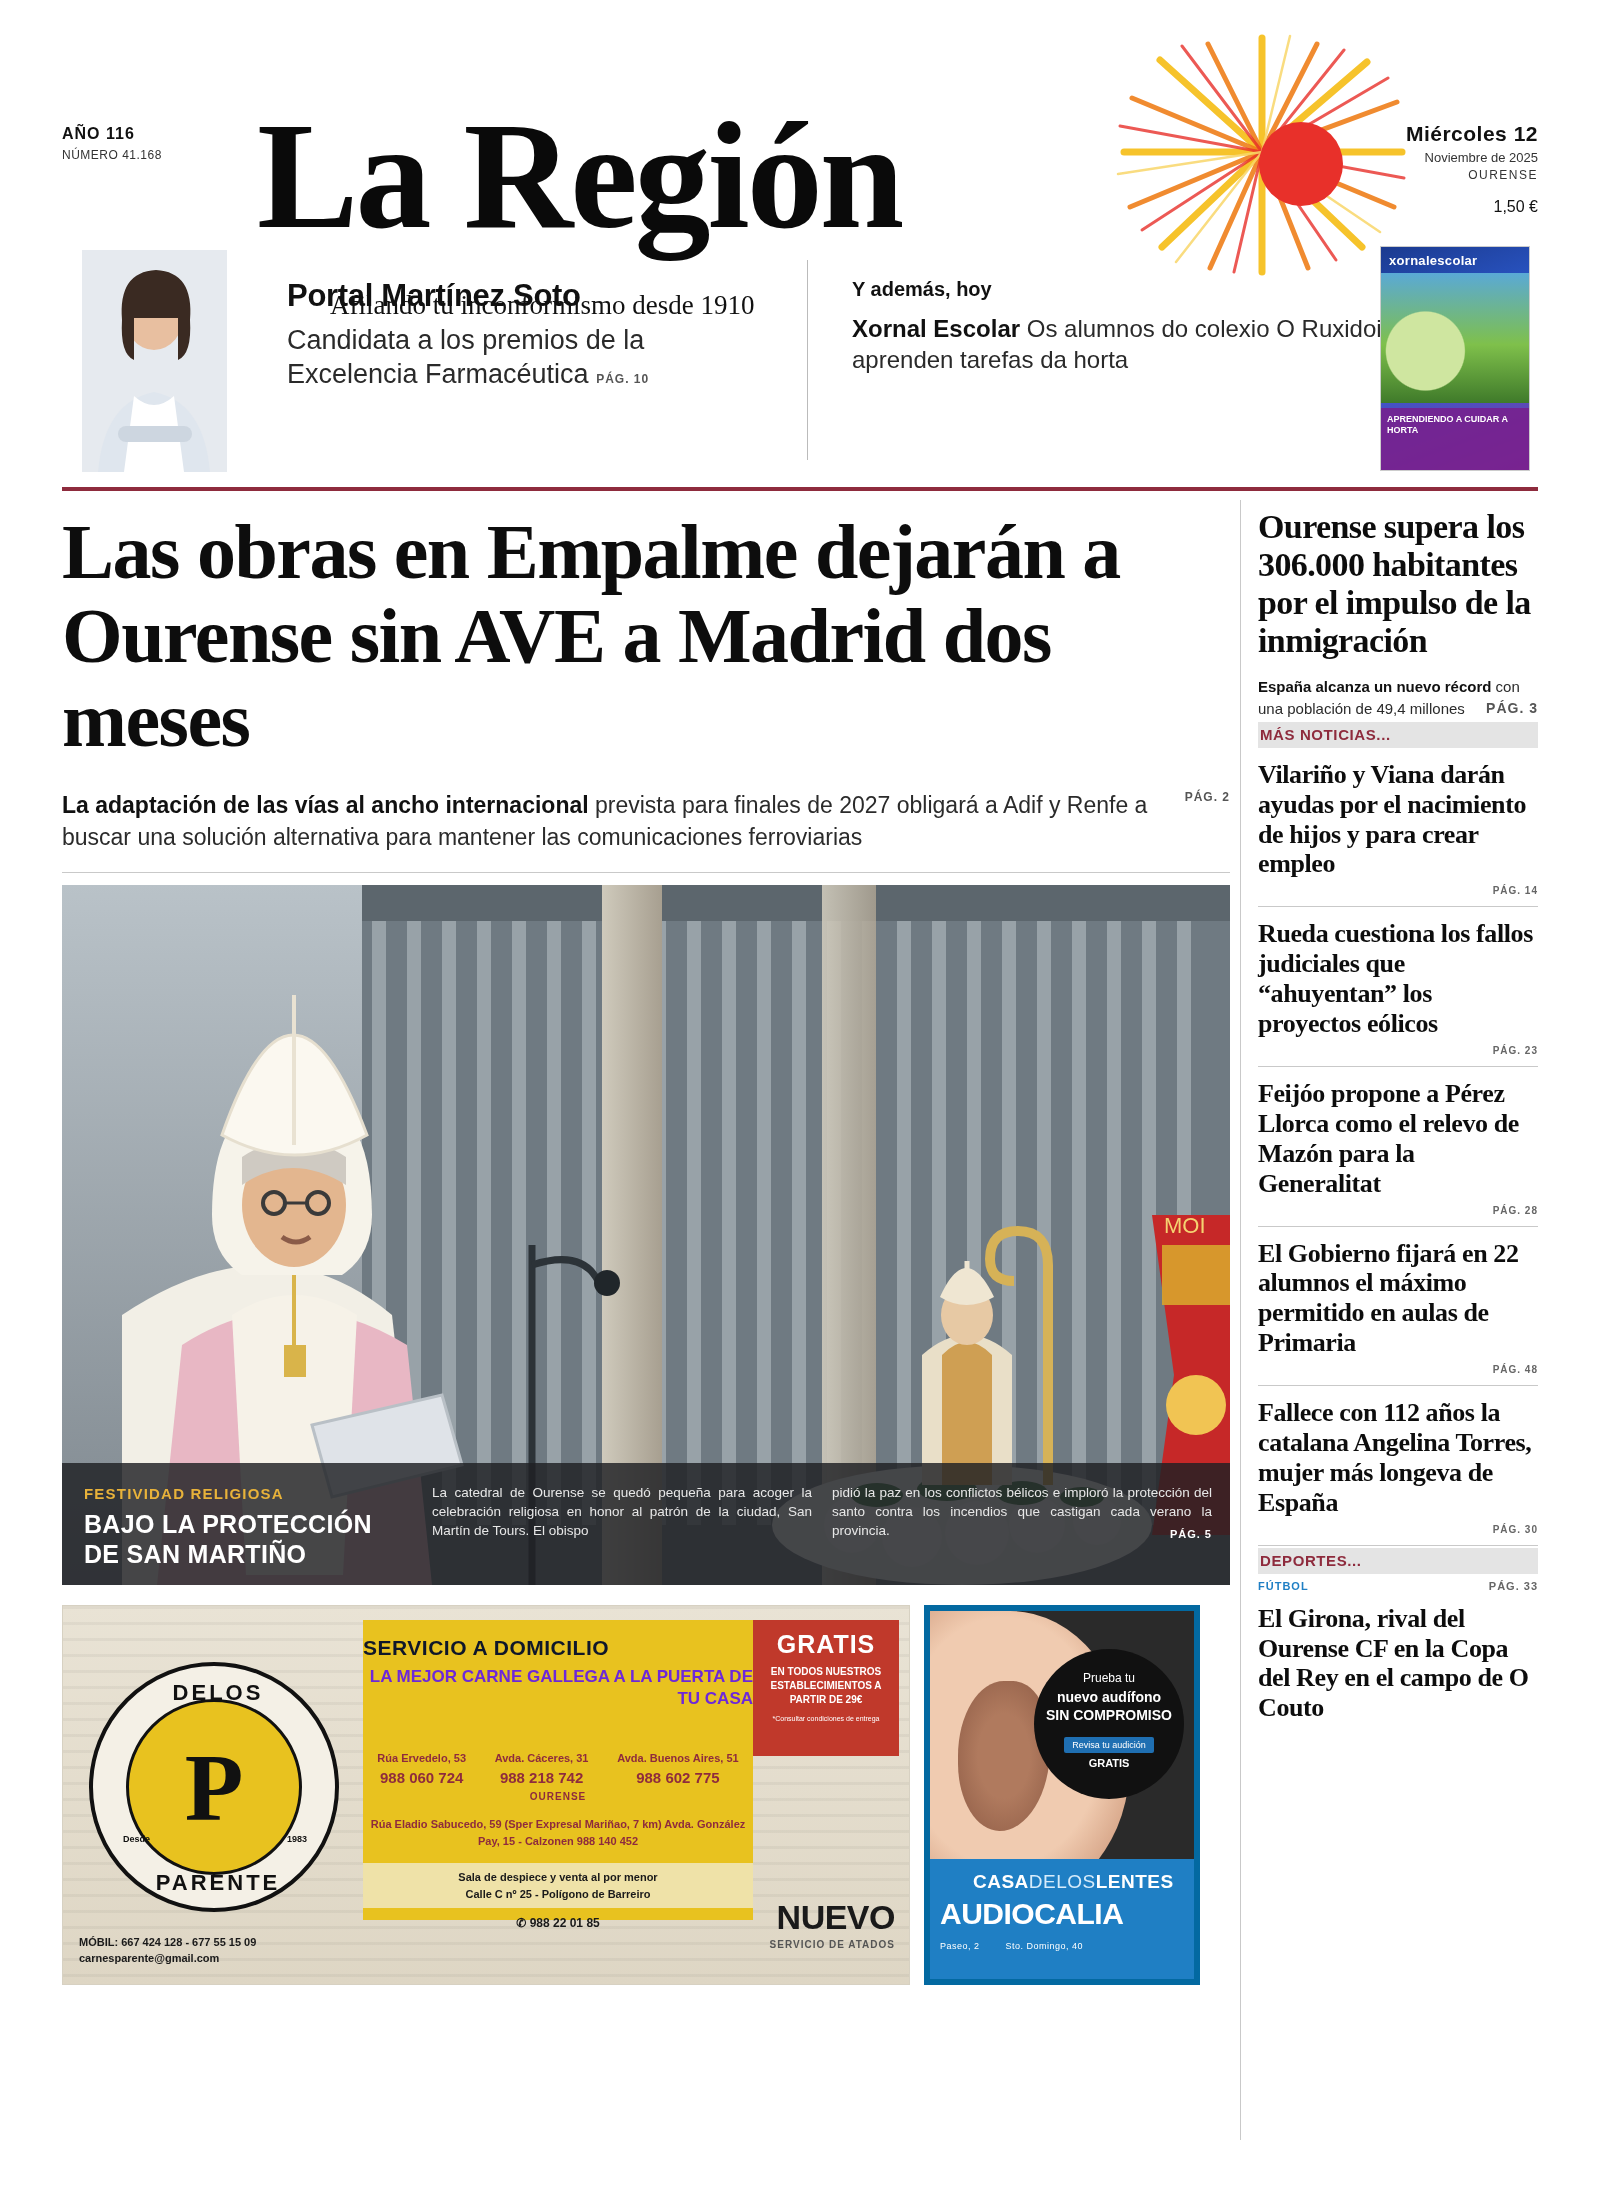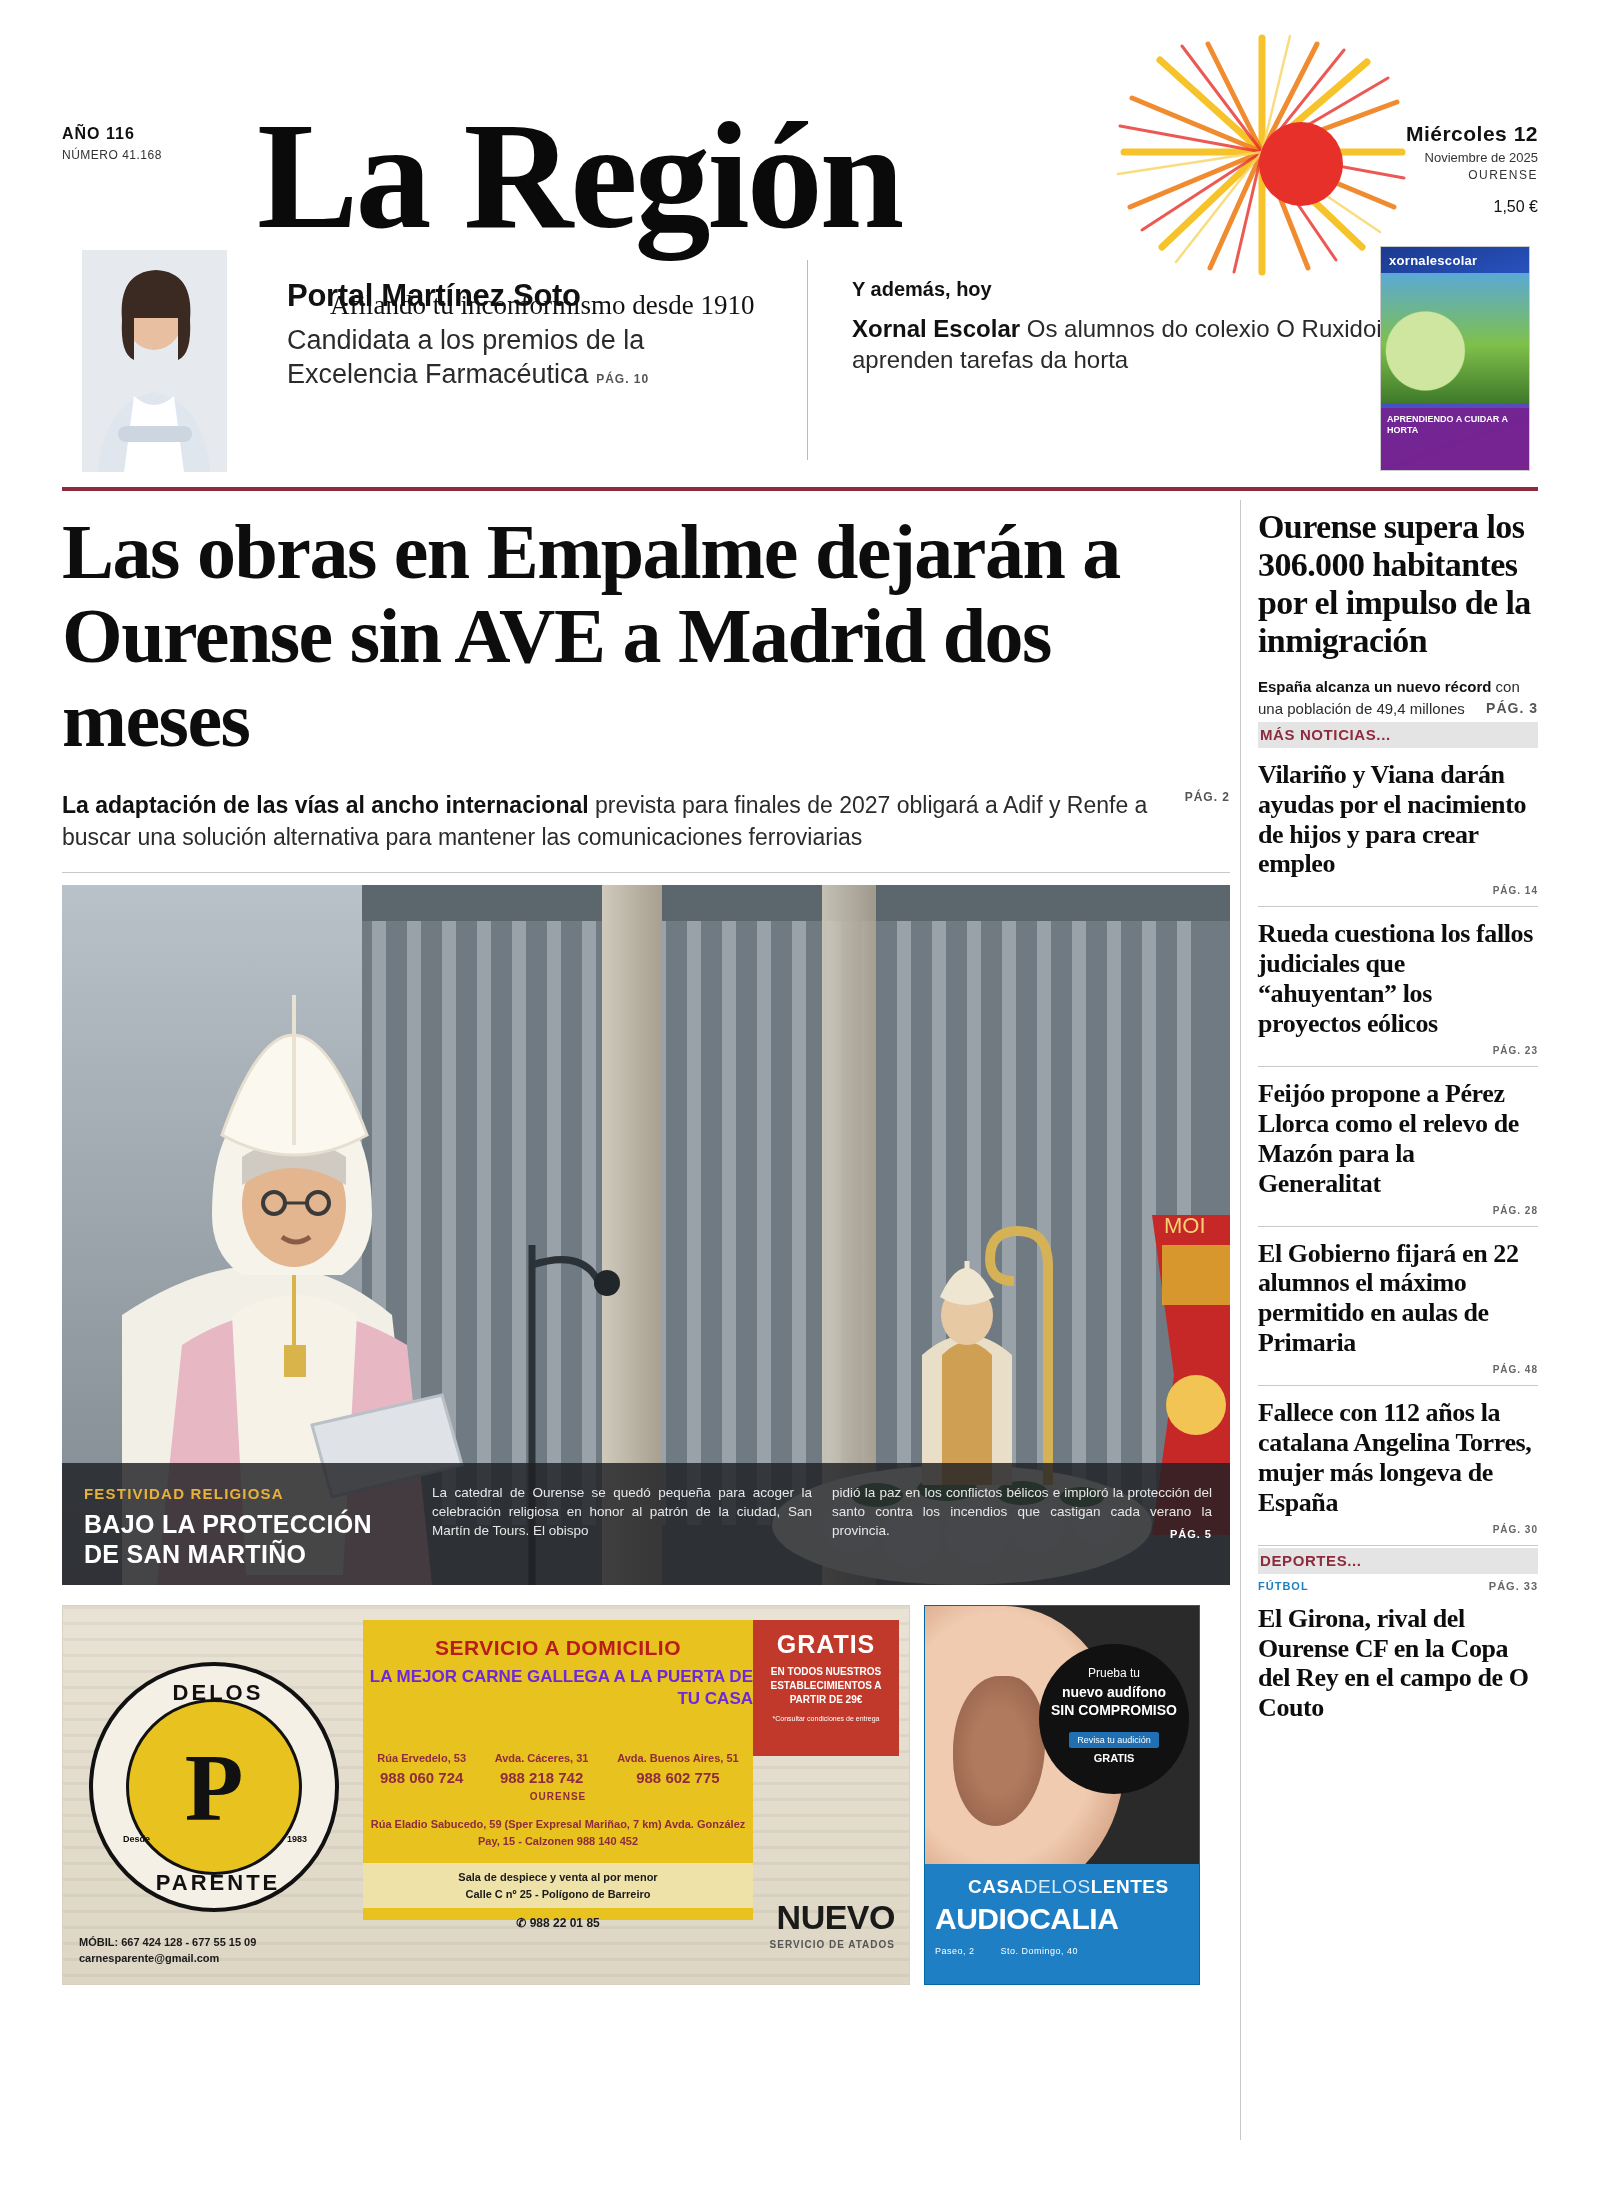--- a/index.html
+++ b/index.html
@@ -206,22 +206,22 @@
   .carnes-since2 { position:absolute; right:28px; top:168px; font-family:"Liberation Sans", sans-serif; font-size:9px; color:#111; font-weight:700; }
   .carnes-mobile {
     position:absolute; left:16px; bottom:18px; width:270px;
     font-family:"Liberation Sans", sans-serif; font-size:11px; font-weight:700; color:#1a1a1a; line-height:1.4;
   }
   .ad-yellow {
     position:absolute; left:300px; top:14px; width:390px; height:300px;
     background:#e8c21f;
   }
   .ad-y-head {
-    text-align:center; font-family:"Liberation Sans", sans-serif;
-    font-size:21px; font-weight:700; color:#b91c1c; padding-top:16px; letter-spacing:0.5px;
+    text-align:left; font-family:"Liberation Sans", sans-serif;
+    font-size:21px; font-weight:700; color:#0f172a; padding-top:16px; letter-spacing:0.5px;
   }
   .ad-y-sub {
     text-align:right; font-family:"Liberation Sans", sans-serif;
     font-size:17px; font-weight:700; color:#6d28d9; line-height:1.3; margin-top:6px;
   }
   .ad-y-phones {
     display:flex; justify-content:space-around; margin-top:40px;
     font-family:"Liberation Sans", sans-serif; font-size:11px; color:#8e2b3d; font-weight:700; text-align:center;
   }
   .ad-y-phones .ph { line-height:1.5; }
@@ -243,21 +243,21 @@
   .ad-red .g1 { font-family:"Liberation Sans", sans-serif; font-size:25px; font-weight:700; letter-spacing:1px;}
   .ad-red .g2 { font-family:"Liberation Sans", sans-serif; font-size:10px; font-weight:700; line-height:1.4; margin-top:6px;}
   .ad-red .g3 { font-family:"Liberation Sans", sans-serif; font-size:7px; margin-top:8px; }
   .ad-nuevo {
     position:absolute; right:14px; bottom:34px; text-align:right;
     font-family:"Liberation Sans", sans-serif; font-size:34px; font-weight:700; color:#1a1a1a; letter-spacing:-0.5px;
   }
   .ad-nuevo-sub { font-size:10px; font-weight:700; color:#555; letter-spacing:1px; margin-top:2px;}
 
   .ad-lentes {
-    position:relative; width:276px; height:380px; background:#2a2a2a; overflow:hidden; border:1px solid #0369a1;
+    position:relative; width:276px; height:380px; background:#2a2a2a; overflow:hidden; border:6px solid #0369a1;
   }
   .ear {
     position:absolute; left:-30px; top:0; width:230px; height:290px;
     background:radial-gradient(ellipse at 45% 45%, #f0cbb0 0 55%, #d9a98c 75%, #bb8a6e 100%);
     border-radius:0 60% 55% 30%;
   }
   .ear-inner {
     position:absolute; left:58px; top:70px; width:92px; height:150px;
     background:radial-gradient(ellipse at 50% 50%, #b07a5e 0 40%, #8d5b45 100%);
     border-radius:50% 40% 55% 45%;

